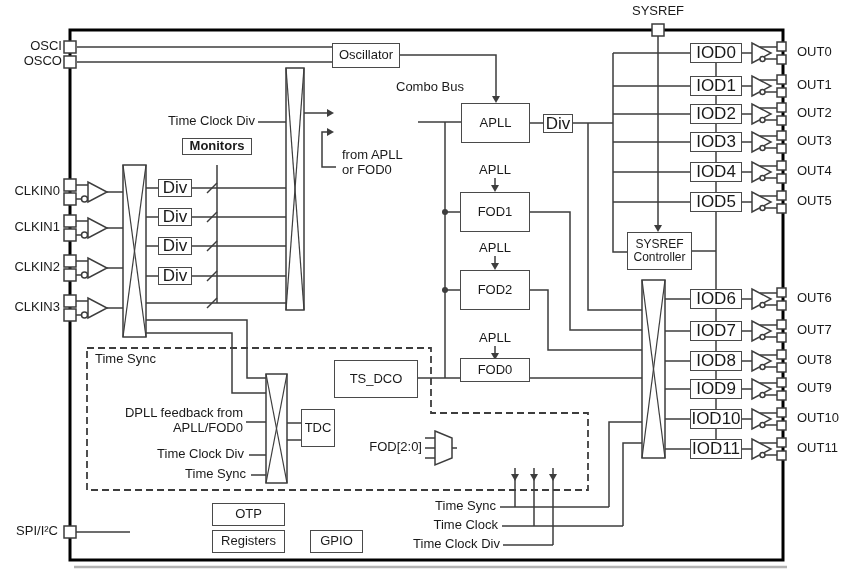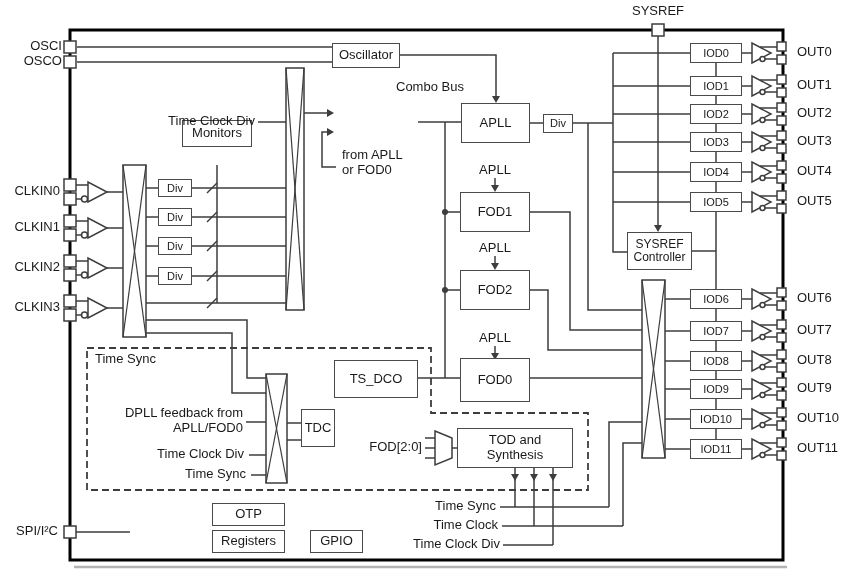--- a/index.html
+++ b/index.html
@@ -6,21 +6,21 @@
   .stage{position:relative;width:850px;height:578px;background:#ffffff;
          font-family:"Liberation Sans",sans-serif;color:#1a1a1a;overflow:hidden;}
   .stage svg{position:absolute;left:0;top:0;z-index:1;}
   .box{position:absolute;background:#ffffff;border:1.5px solid #4a4a4a;
        display:flex;flex-direction:column;align-items:center;justify-content:center;
        text-align:center;font-size:13px;line-height:1.12;box-sizing:border-box;z-index:2;}
   .lbl{position:absolute;font-size:13px;line-height:1.15;white-space:nowrap;z-index:2;}
   .r{text-align:right;}
   .c{text-align:center;}
   .fs12{font-size:12px;}
-  .fs125{font-size:11px;}
+  .fs125{font-size:17px;}
   .dpllname{position:absolute;right:6px;top:50%;transform:translateY(-50%);font-size:13px;}
   .reflbl{position:absolute;left:5px;top:3px;font-size:12px;}
   .fblbl{position:absolute;left:5px;bottom:3px;font-size:12px;}
 </style>
 </head>
 <body>
 
 <div class="stage">
 
 <svg width="850" height="578" viewBox="0 0 850 578">
@@ -266,35 +266,31 @@
 
   <g fill="#ffffff" stroke="#3d3d3d" stroke-width="1.5">
     <rect x="64" y="41" width="12" height="12"></rect>
     <rect x="64" y="56" width="12" height="12"></rect>
     <rect x="652" y="24" width="12" height="12"></rect>
     <rect x="64" y="526" width="12" height="12"></rect>
   </g>
 </svg>
 
 <div class="box" style="left:332px;top:43px;width:68px;height:25px;">Oscillator</div>
-<div class="box" style="left:182px;top:120px;width:70px;height:27px;">Monitors</div>
+<div class="box" style="left:182px;top:138px;width:70px;height:17px;font-weight:bold;">Monitors</div>
 
 
 <div class="box" style="left:461px;top:103px;width:69px;height:40px;">APLL</div>
 <div class="box fs125" style="left:543px;top:114px;width:30px;height:19px;">Div</div>
 <div class="box" style="left:460px;top:192px;width:70px;height:40px;">FOD1</div>
 <div class="box" style="left:460px;top:270px;width:70px;height:40px;">FOD2</div>
-<div class="box" style="left:460px;top:358px;width:70px;height:44px;">FOD0</div>
+<div class="box" style="left:460px;top:358px;width:70px;height:24px;">FOD0</div>
 <div class="box" style="left:334px;top:360px;width:84px;height:38px;">TS_DCO</div>
 <div class="box" style="left:301px;top:409px;width:34px;height:38px;">TDC</div>
 
-<div class="box" style="left:457px;top:428px;width:116px;height:40px;">
-  <span>TOD and</span>
-  <span>Synthesis</span>
-</div>
 
 <div class="box fs12" style="left:627px;top:232px;width:65px;height:38px;">
   <span>SYSREF</span>
   <span>Controller</span>
 </div>
 
 
 <div class="box" style="left:212px;top:503px;width:73px;height:23px;">OTP</div>
 <div class="box" style="left:212px;top:530px;width:73px;height:23px;">Registers</div>
 <div class="box" style="left:310px;top:530px;width:53px;height:23px;">GPIO</div>

